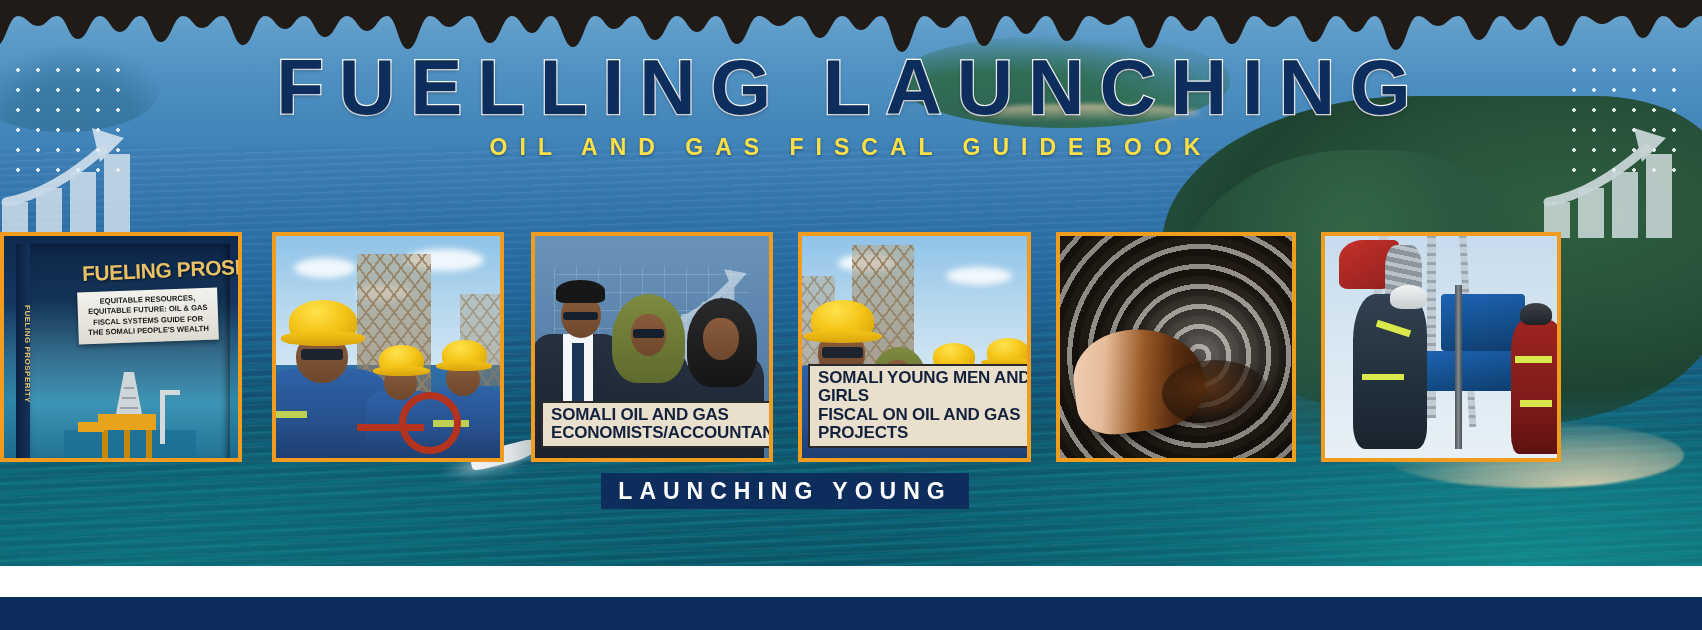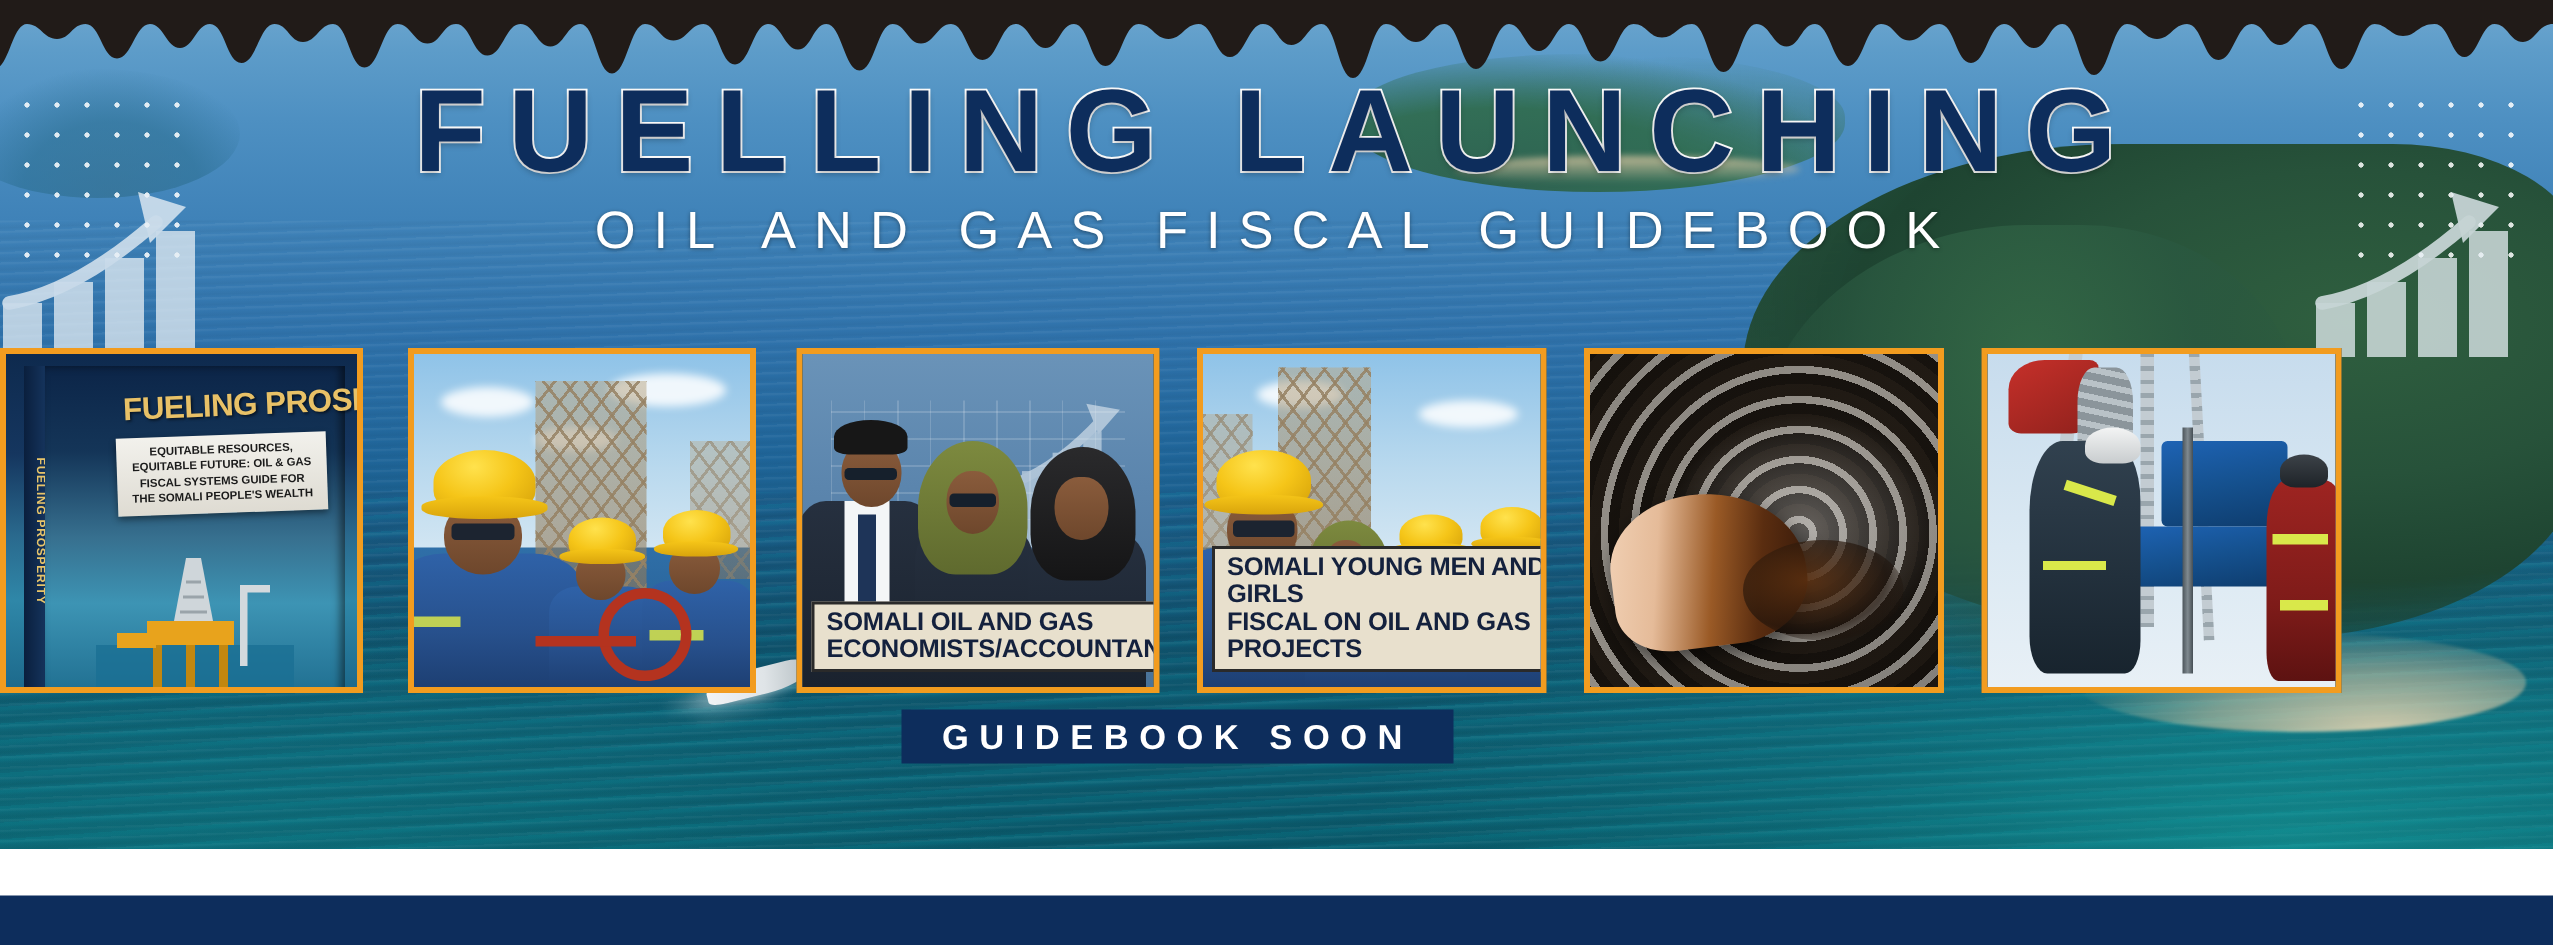--- a/index.html
+++ b/index.html
@@ -146,23 +146,23 @@
     font-size:78px; font-weight:700; line-height:1;
     letter-spacing:15px;
     color:#0d2d5c;
     -webkit-text-stroke:2.5px #ffffff;
     paint-order:stroke fill;
     text-shadow:0 2px 4px rgba(0,0,0,.28);
     white-space:nowrap;
   }
   #sub-title {
     margin-top:10px;
-    font-size:35px; font-weight:400; line-height:1;
+    font-size:23px; font-weight:700; line-height:1;
     letter-spacing:12px;
-    color:#ffffff;
+    color:#fde047;
     text-shadow:0 1px 3px rgba(0,0,0,.4);
     white-space:nowrap;
   }
   #tagline-bar {
     position:absolute; left:178px; top:182px;
     width:1148px; height:44px;
     background:rgba(236,238,238,0.90);
     z-index:8;
     display:flex; align-items:center; justify-content:center;
   }
@@ -571,19 +571,19 @@
         <div class="worker-red" style="left:80%;top:38%;width:24%;height:60%;"></div>
         <div style="position:absolute;left:84%;top:30%;width:14%;height:10%;background:linear-gradient(180deg,#3c4248,#1e2328);border-radius:52% 52% 34% 34%;"></div>
         <div class="hiviz" style="left:82%;top:54%;width:16%;height:3%;"></div>
         <div class="hiviz" style="left:84%;top:74%;width:14%;height:3%;"></div>
       </div>
     </div>
 
   </div>
 
   <div id="launch-badge">
-    <span id="launch-text">GUIDEBOOK SOON</span>
+    <span id="launch-text">LAUNCHING YOUNG</span>
   </div>
 
 </div>
 
 <div id="white-gap"></div>
 <div id="bottom-bar"></div>
 
 </body></html>

